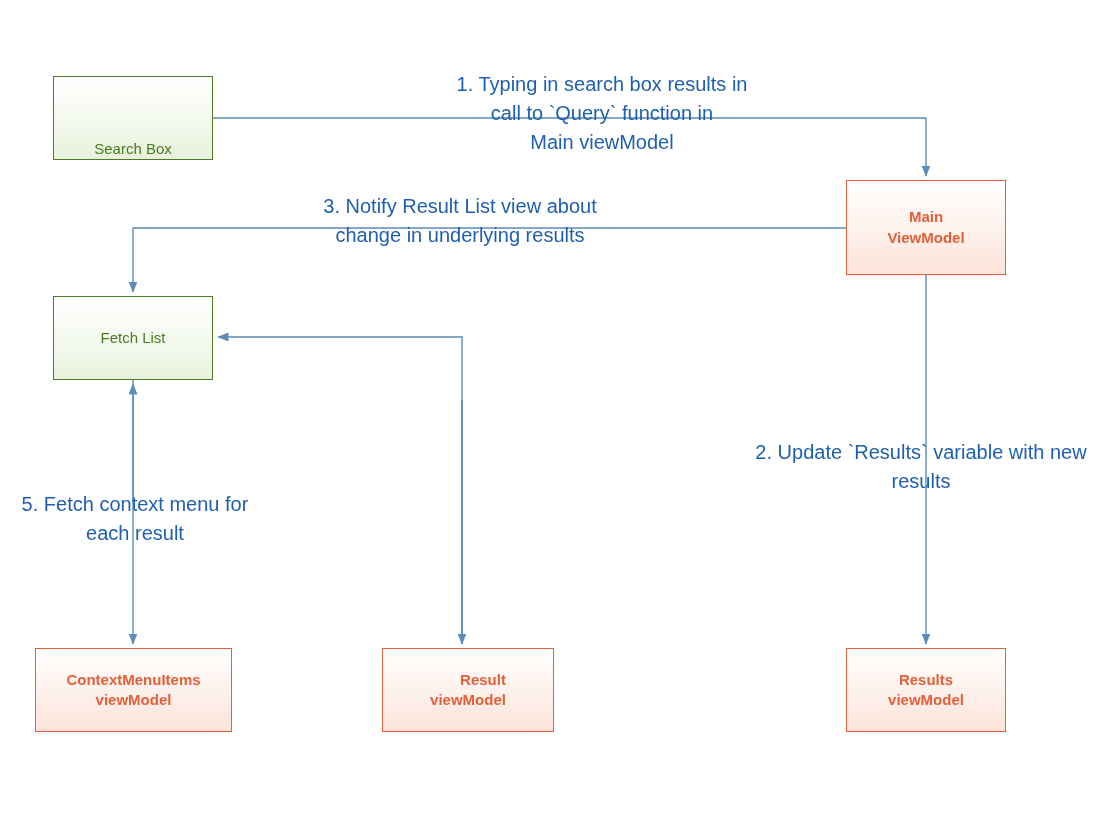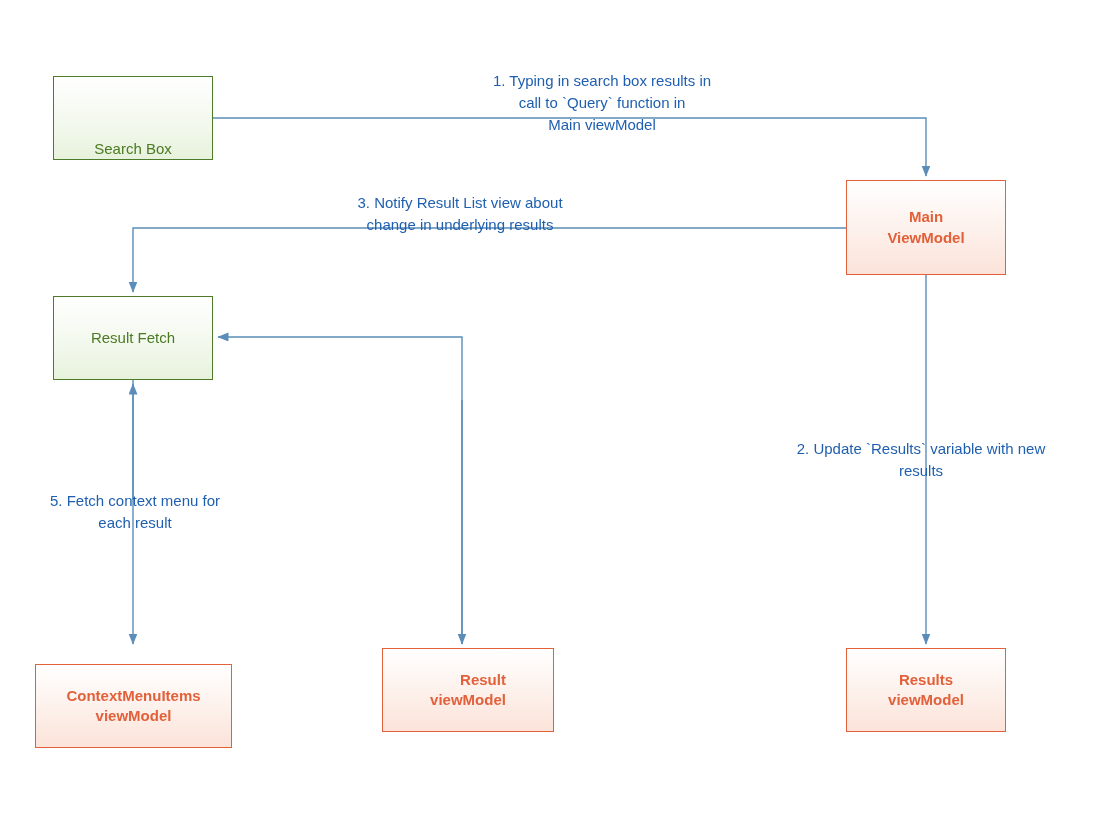--- a/index.html
+++ b/index.html
@@ -43,21 +43,21 @@
   }
   .node.orange {
     border: 1px solid #e2603a;
     color: #e2603a;
     background: linear-gradient(to bottom, #ffffff 0%, #fdf0ea 55%, #fbe3d9 100%);
     font-weight: bold;
   }
   .label {
     position: absolute;
     color: #1f5fb0;
-    font-size: 15px;
+    font-size: 20px;
     line-height: 1.45;
     text-align: center;
     white-space: pre-line;
   }
 </style>
 </head>
 <body>
 
 <div id="canvas">
 
@@ -98,24 +98,24 @@
   <div class="node green" style="left:53px; top:76px; width:160px; height:84px;align-items:flex-end;">
     <span>Search Box</span>
   </div>
 
   <div class="node orange" style="left:846px; top:180px; width:160px; height:95px;">
     <span>Main
 ViewModel</span>
   </div>
 
   <div class="node green" style="left:53px; top:296px; width:160px; height:84px;">
-    <span>Result Fetch</span>
+    <span>Fetch List</span>
   </div>
 
-  <div class="node orange" style="left:35px; top:664px; width:197px; height:84px;">
+  <div class="node orange" style="left:35px; top:648px; width:197px; height:84px;">
     <span>ContextMenuItems
 viewModel</span>
   </div>
 
   <div class="node orange" style="left:382px; top:648px; width:172px; height:84px;text-align:right;">
     <span>Result
 viewModel</span>
   </div>
 
   <div class="node orange" style="left:846px; top:648px; width:160px; height:84px;">

